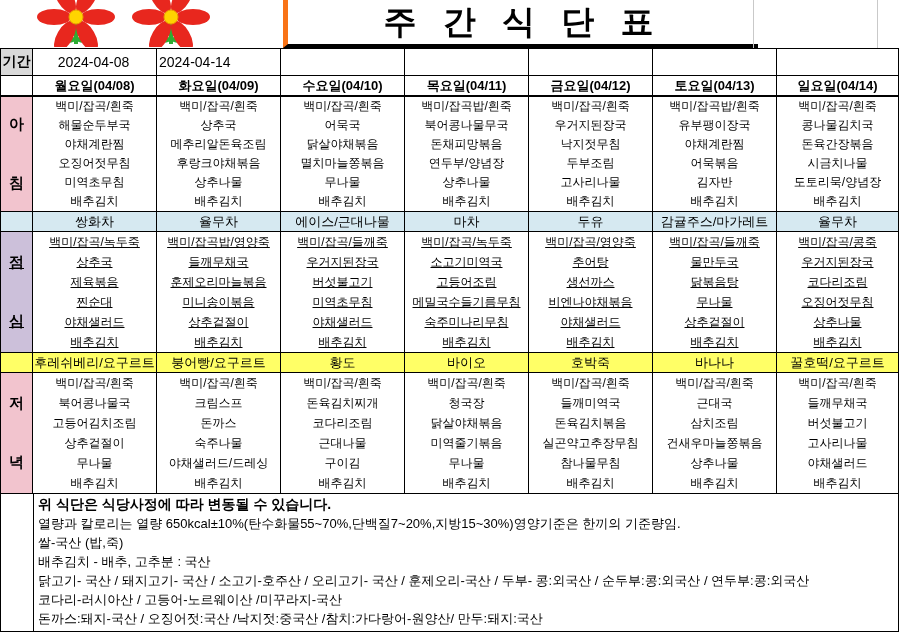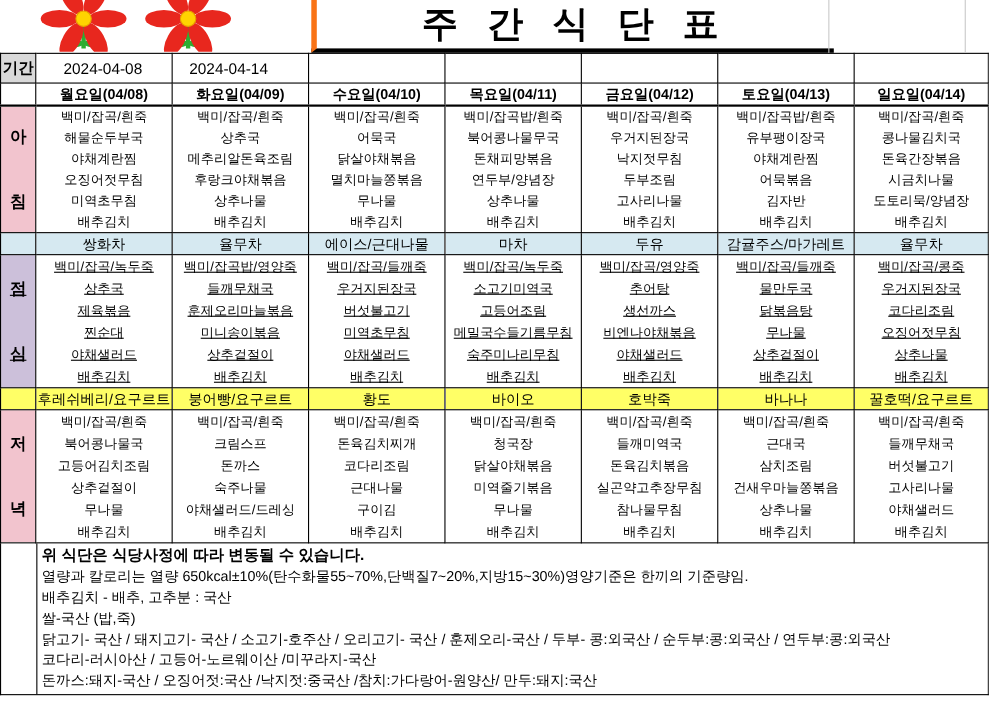--- a/index.html
+++ b/index.html
@@ -16,21 +16,21 @@
     font-size:33px;font-weight:bold;letter-spacing:9px;white-space:nowrap;}
   .topline{position:absolute;top:0;width:1px;height:48px;background:#c9c9c9;}
   .tl1{left:753px;} .tl2{left:877px;}
   
   table{border-collapse:collapse;table-layout:fixed;width:899px;}
   td{border:1px solid #000;padding:0;text-align:center;vertical-align:middle;
      font-size:12px;overflow:hidden;white-space:nowrap;}
   .period-row td{height:26px;font-size:14px;}
   .period-label{background:#D9D9D9;font-weight:bold;font-size:13px;}
   .date-start{text-align:center;padding-right:2px;}
-  .date-end{text-align:left;padding-left:15px;}
+  .date-end{text-align:left;padding-left:2px;}
   .day-header td{height:19px;font-weight:bold;font-size:13px;border-bottom:2px solid #000000;}
   .meal{vertical-align:top;text-align:center;}
   .mi{height:19px;line-height:19px;font-size:12px;}
   .lg .mi{height:20px;line-height:20px;}
   td.bfast{height:114px;} td.lunch{height:120px;text-decoration:underline;} td.dinner{height:118px;}
   .side{font-weight:bold;font-size:15px;}
   .pink{background:#F2C4CE;} .purple{background:#CCC0DA;}
   .vstack{display:flex;flex-direction:column;justify-content:space-between;height:78px;padding:18px 0;}
   .snack-row td{height:19px;font-size:13px;}
   .blue td{background:#D6E9F1;}
@@ -335,21 +335,21 @@
       </td>
     </tr>
   </tbody>
     </table>
 
   <div class="notes">
     <div class="notes-side"></div>
     <div class="notes-body">
       <div class="note-line note-first">위 식단은 식당사정에 따라 변동될 수 있습니다.</div>
       <div class="note-line">열량과 칼로리는 열량 650kcal±10%(탄수화물55~70%,단백질7~20%,지방15~30%)영양기준은 한끼의 기준량임.</div>
+      <div class="note-line">쌀-국산 (밥,죽)</div>
       <div class="note-line">배추김치 - 배추, 고추분 : 국산</div>
-      <div class="note-line">쌀-국산 (밥,죽)</div>
       <div class="note-line">닭고기- 국산 / 돼지고기- 국산 / 소고기-호주산 / 오리고기- 국산 / 훈제오리-국산 / 두부- 콩:외국산 / 순두부:콩:외국산 / 연두부:콩:외국산</div>
       <div class="note-line">코다리-러시아산 / 고등어-노르웨이산 /미꾸라지-국산</div>
       <div class="note-line">돈까스:돼지-국산 / 오징어젓:국산 /낙지젓:중국산 /참치:가다랑어-원양산/ 만두:돼지:국산</div>
     </div>
   </div>
 
 </div>
 
 </body></html>

